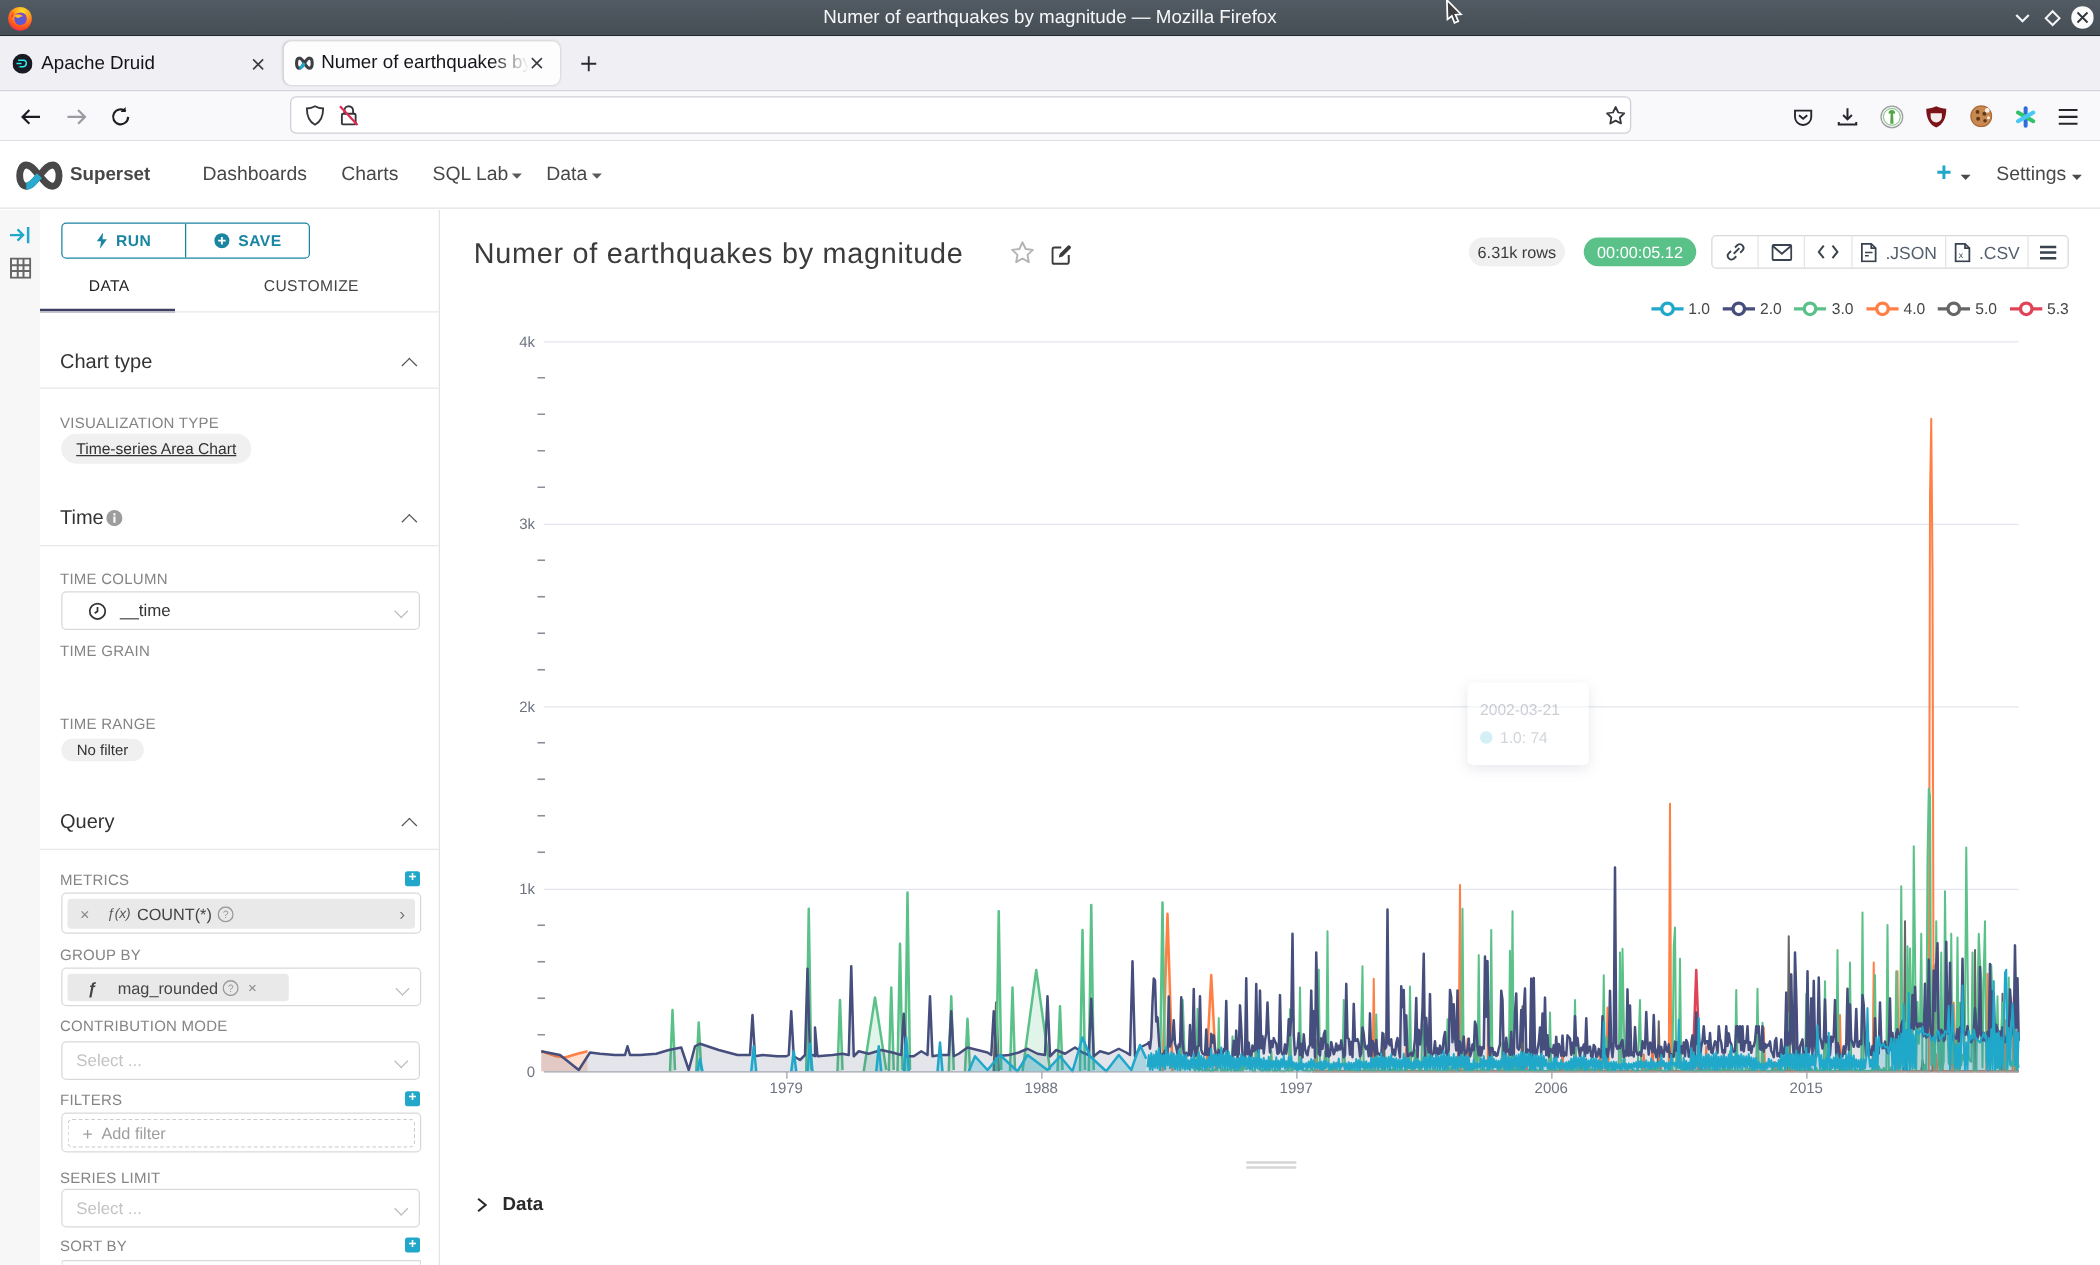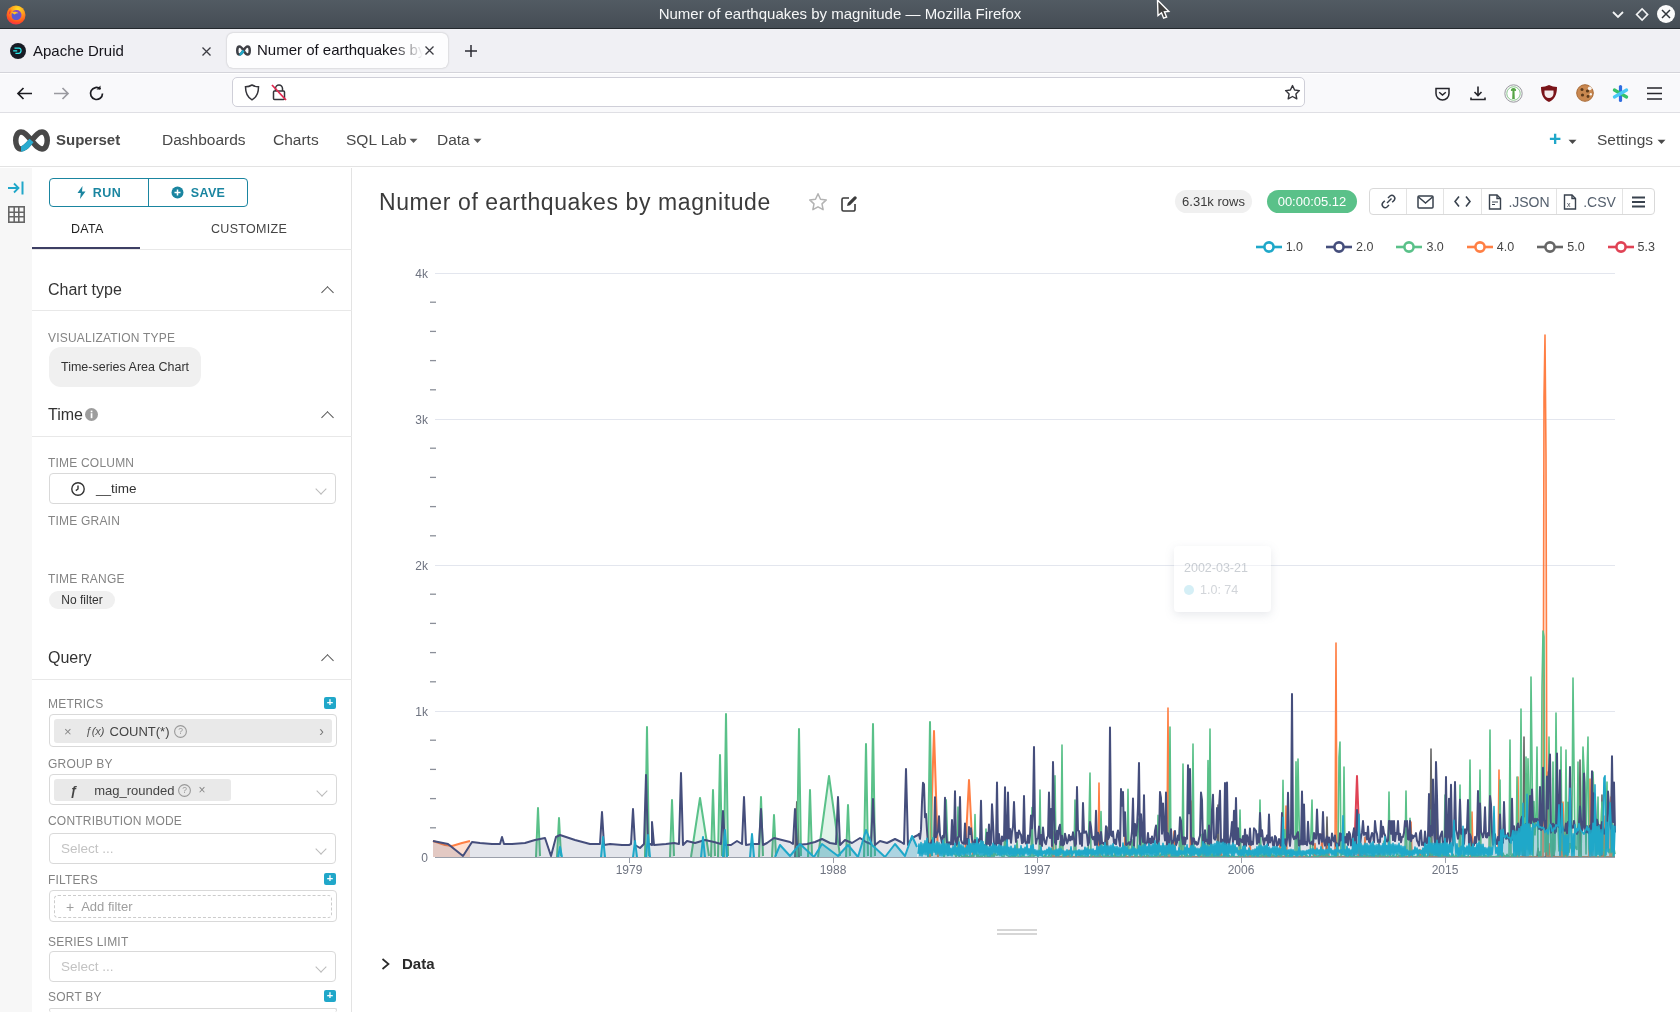--- a/index.html
+++ b/index.html
@@ -61,21 +61,21 @@
   display:flex; align-items:center; justify-content:center; }
 #rowsbadge { left:1175px; width:77px; background:#f0f0f0; color:#3b3b3b; }
 #timebadge { left:1267px; width:90px; background:#5ac189; color:#fff; }
 #btngroup2 { position:absolute; left:1369px; top:188px; width:286px; height:27px; border:1px solid #d9d9d9;
   border-radius:4px; background:#fff; display:flex; align-items:center; }
 #btngroup2 .cell { height:100%; display:flex; align-items:center; justify-content:center; gap:6px; }
 #btngroup2 .cell + .cell { border-left:1px solid #e3e3e3; }
 #btngroup2 .ftxt { font-size:14px; color:#55606e; }
 
 #legend { position:absolute; left:0; top:239px; width:1655px; height:16px; display:flex;
-  justify-content:flex-end; gap:23px; }
+  justify-content:flex-end; gap:10px; }
 #legend .li { display:flex; align-items:center; gap:4px; }
 #legend .lbl2 { font-size:12.5px; color:#464646; }
 
 #tooltip { position:absolute; left:1174px; top:546px; width:97px; height:66px; background:#fff;
   border-radius:4px; box-shadow:0 3px 10px rgba(120,130,150,.35); opacity:.5; padding:15px 10px 8px; }
 #tooltip .l1 { font-size:12.5px; color:#99a1ab; }
 #tooltip .l2 { margin-top:8px; font-size:12.5px; color:#a6adb6; display:flex; align-items:center; gap:6px; }
 #tooltip .dot { width:10px; height:10px; border-radius:50%; background:#ace0ef; }
 
 #handle1 { position:absolute; left:997px; top:929px; width:40px; height:1.5px; background:#d6d6d6; }
@@ -258,21 +258,21 @@
   <div class="ptab" style="left:39px;top:54px;color:#1f1f1f;">DATA</div>
   <div class="ptab" style="left:179px;top:54px;color:#444;">CUSTOMIZE</div>
   <div class="inkbar"></div>
   <div class="tabline"></div>
 
   <div class="sechead" style="top:113px;">Chart type</div>
   <div class="chev up" style="left:291px;top:120px;"></div>
   <div class="divider" style="top:142px;"></div>
 
   <div class="lbl" style="top:163px;">VISUALIZATION TYPE</div>
-  <div class="pill" style="left:17px;top:179px;width:152px;height:40px;">Time-series Area Chart</div>
+  <div class="pill" style="left:17px;top:179px;width:152px;height:24px;text-decoration:underline;">Time-series Area Chart</div>
 
   <div class="sechead" style="top:238px;">Time</div>
   <svg class="abs" style="left:53px;top:240px;" width="13" height="13" viewBox="0 0 13 13">
     <circle cx="6.5" cy="6.5" r="6.5" fill="#9d9d9d"></circle>
     <rect x="5.7" y="5.2" width="1.7" height="5" fill="#fff"></rect>
       <rect x="5.7" y="2.6" width="1.7" height="1.7" fill="#fff"></rect>
   </svg>
   <div class="chev up" style="left:291px;top:245px;"></div>
   <div class="divider" style="top:268px;"></div>
 

